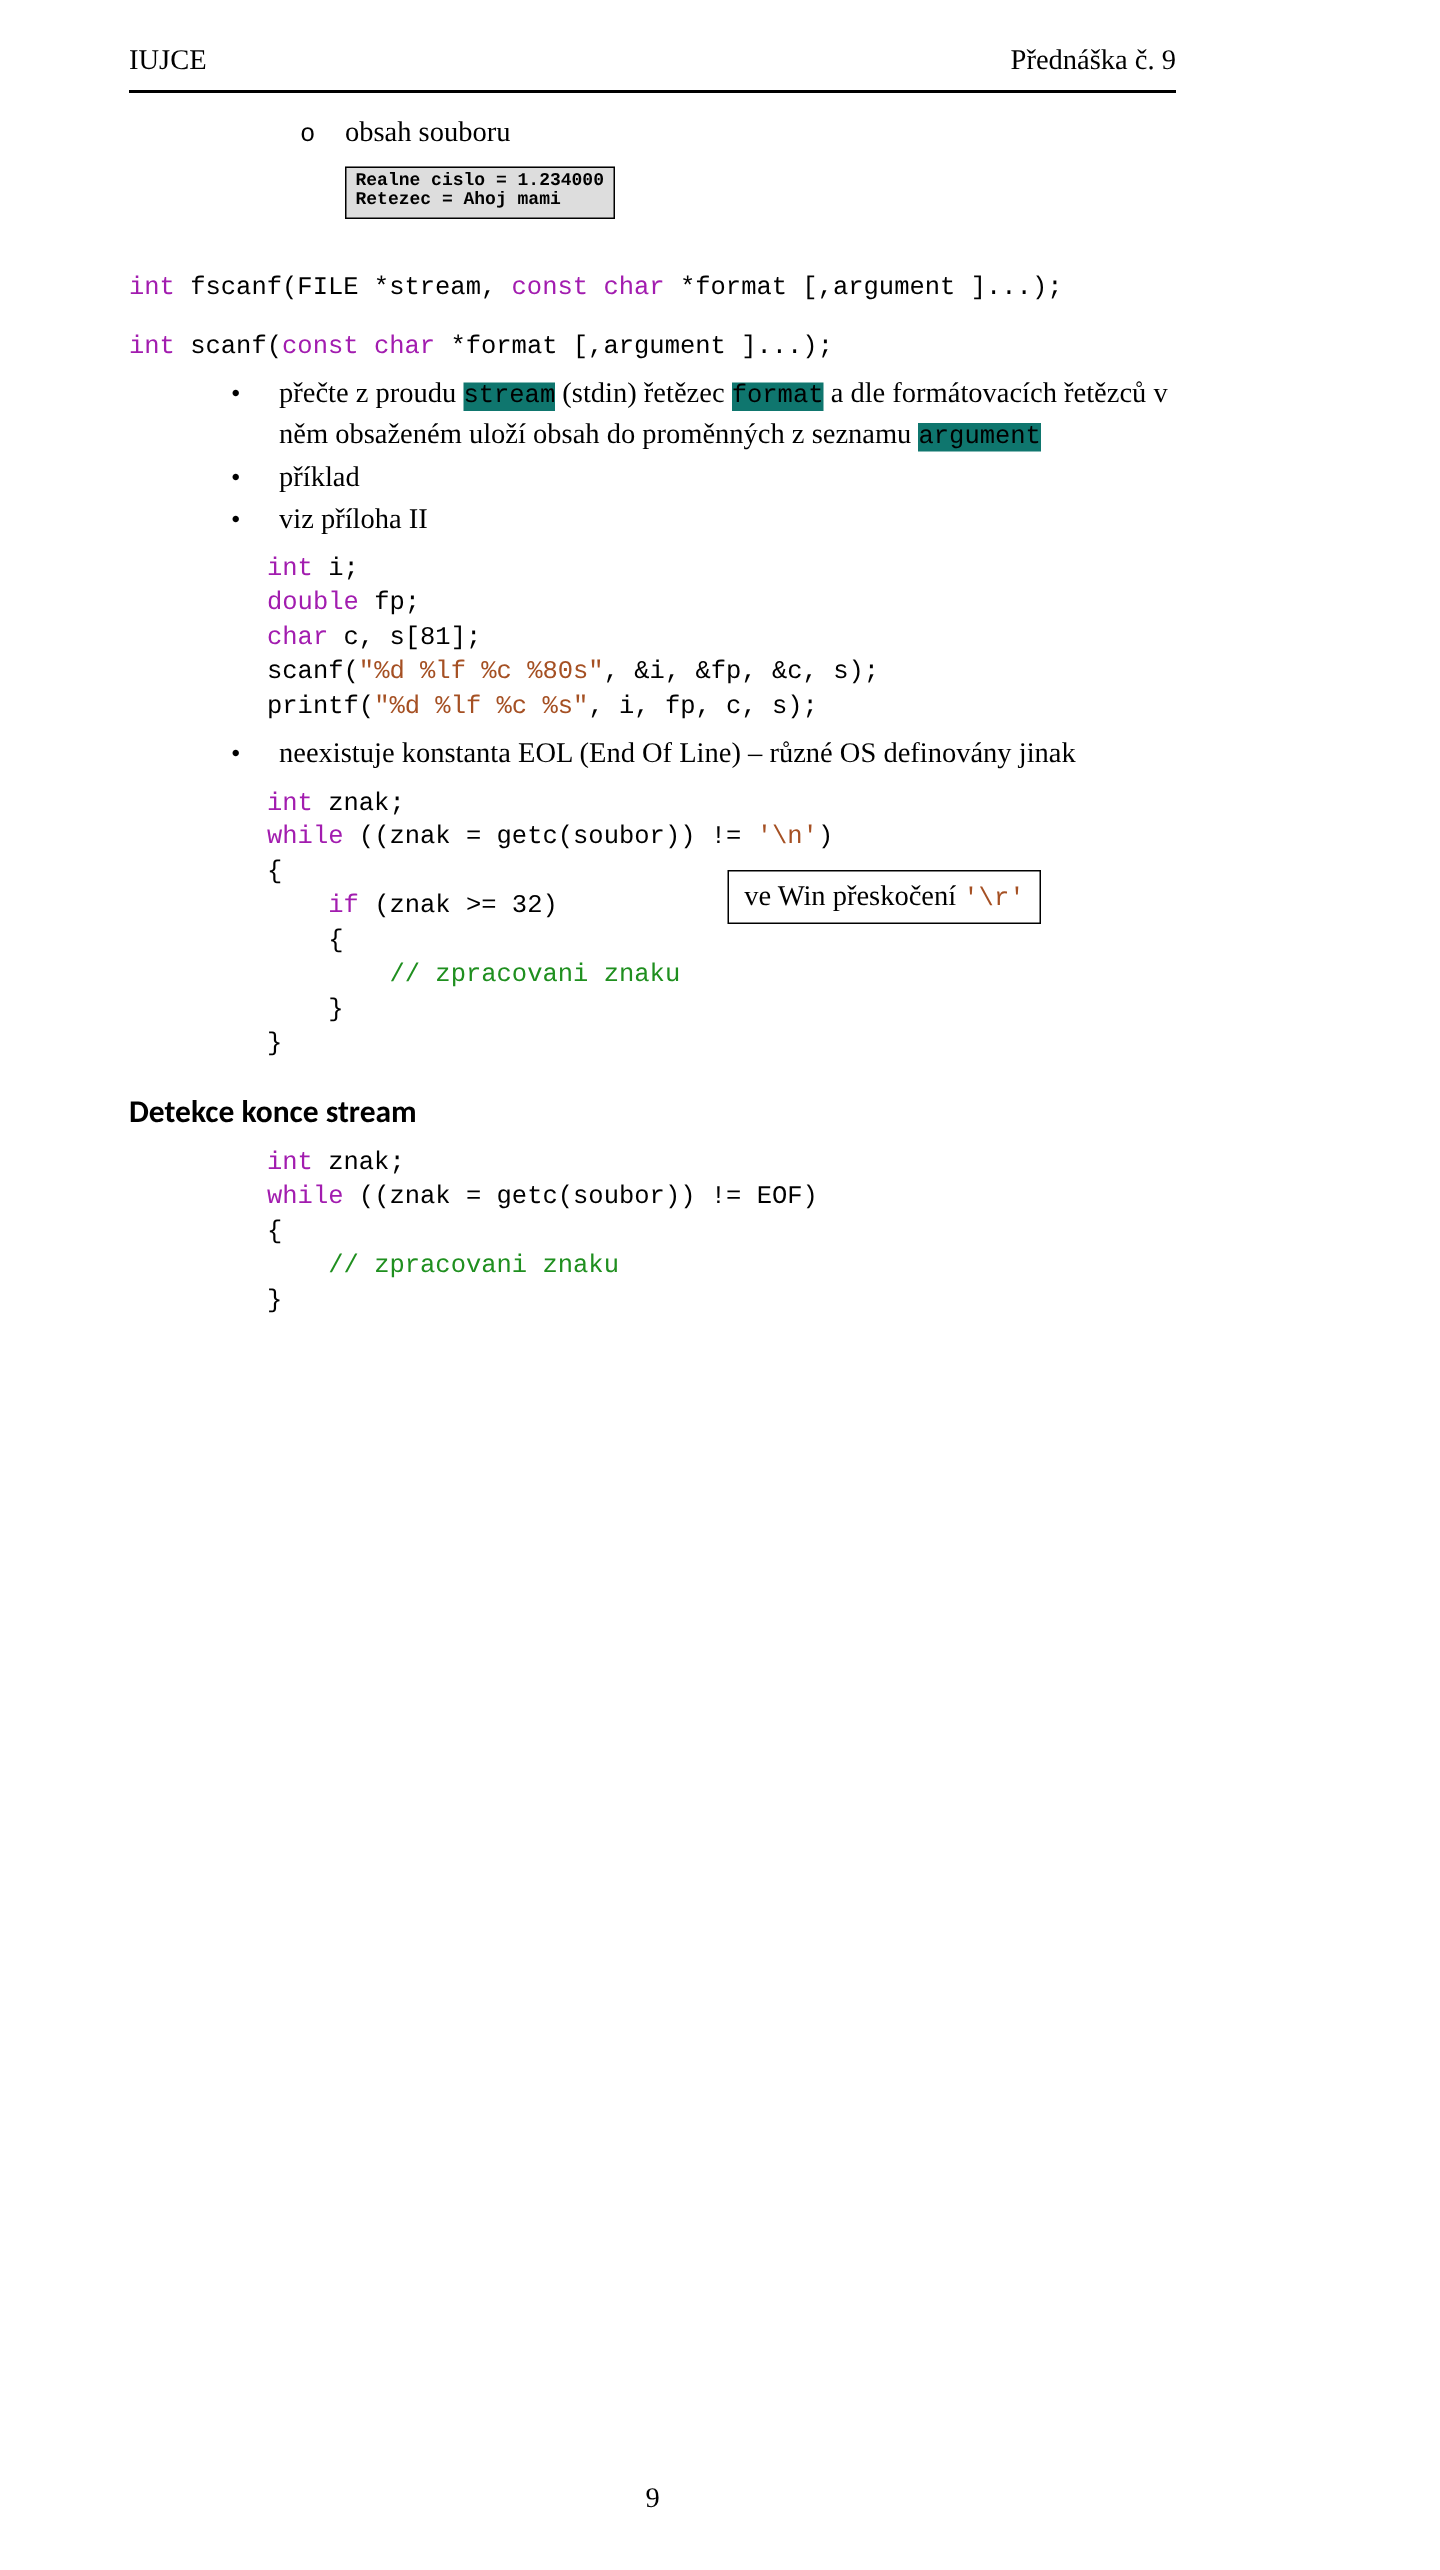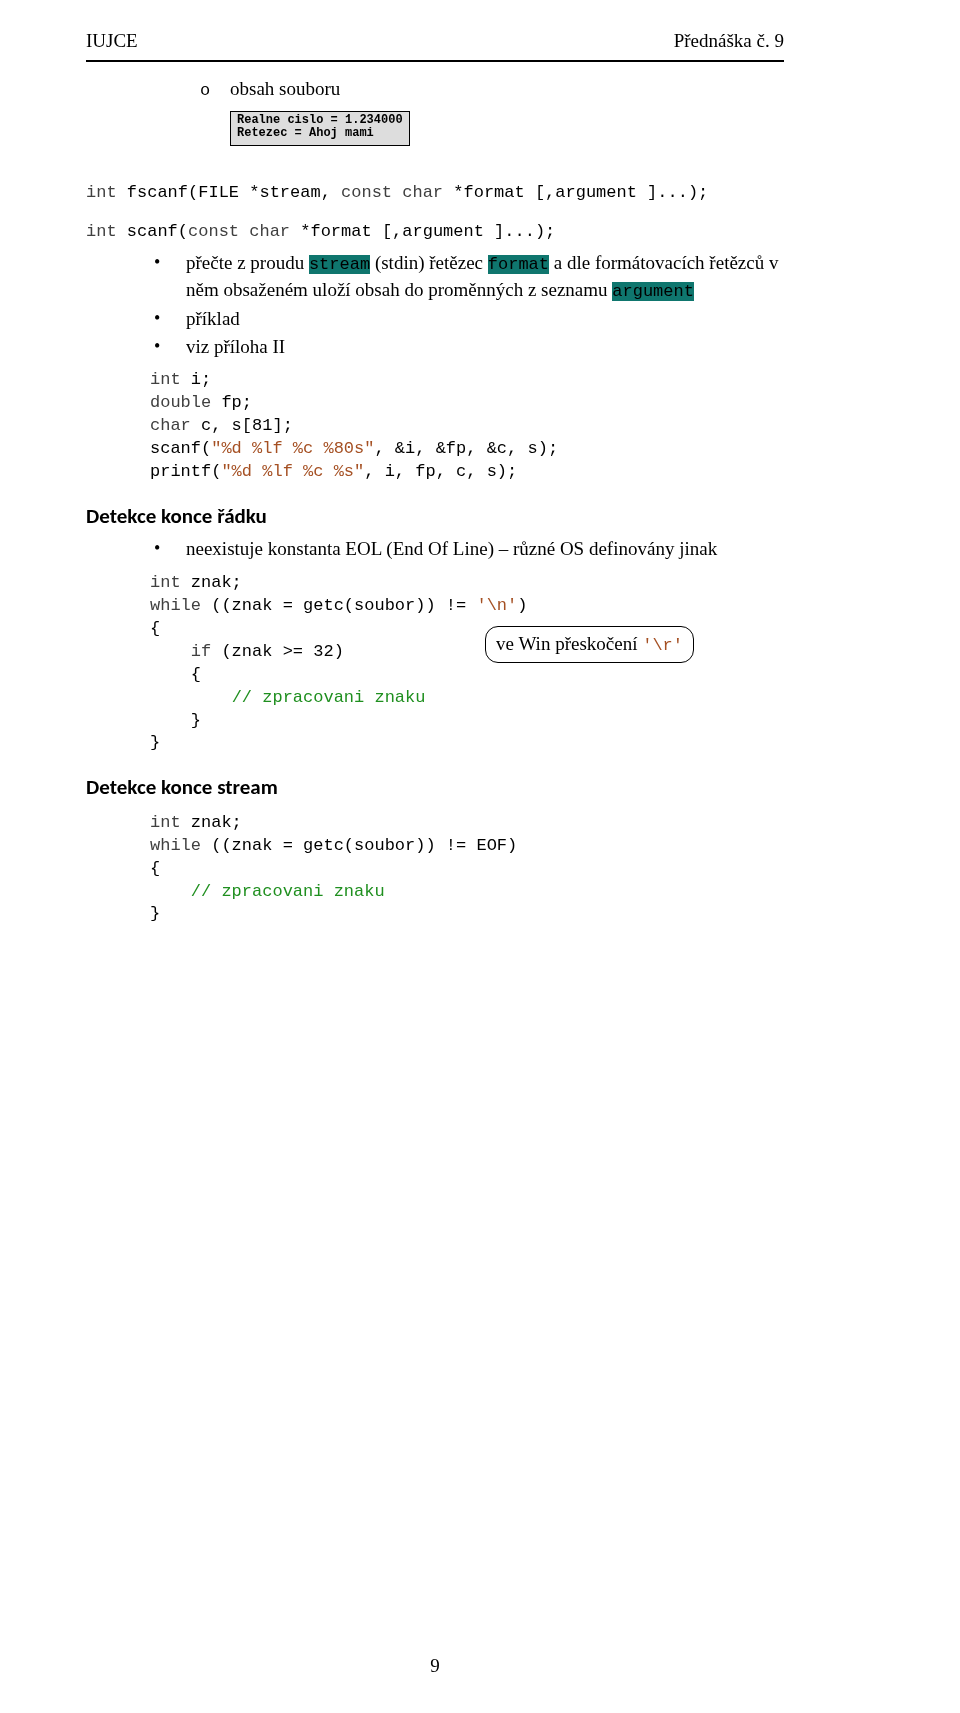--- a/index.html
+++ b/index.html
@@ -60,21 +60,21 @@
     font-size: 17px;
     margin-top: 36px;
     white-space: nowrap;
   }
   .code-line2 {
     font-family: "Courier New", monospace;
     font-size: 17px;
     white-space: nowrap;
     margin-top: 16px;
   }
-  .cn { color: #404040; }
+  .cn { color: #a21caf; }
   .hc { background: #0f766e; }
   .bullet-list {
     margin-top: 6px;
     margin-left: 68px;
   }
   .bullet {
     position: relative;
     padding-left: 32px;
     margin: 2px 0;
   }
@@ -82,21 +82,21 @@
     content: "•";
     position: absolute;
     left: 0;
     top: 0;
     font-size: 18px;
   }
   .code-block {
     font-family: "Courier New", monospace;
     font-size: 17px;
     white-space: pre;
-    margin-left: 64px;
+    margin-left: 92px;
     margin-top: 10px;
     margin-bottom: 4px;
   }
   .h2 {
     font-family: Calibri, "Segoe UI", Arial, sans-serif;
     font-weight: 700;
     font-size: 21px;
     margin-top: 18px;
     margin-bottom: 4px;
   }
@@ -159,28 +159,27 @@
     <div class="bullet"><span>příklad</span></div>
     <div class="bullet"><span>viz příloha II</span></div>
   </div>
 
   <div class="code-block"><span class="cn">int</span><span> i;</span>
 <span class="cn">double</span><span> fp;</span>
 <span class="cn">char</span><span> c, s[81];</span>
 <span>scanf(</span><span style="color:#a55023;">"%d %lf %c %80s"</span><span>, &amp;i, &amp;fp, &amp;c, s);</span>
 <span>printf(</span><span style="color:#a55023;">"%d %lf %c %s"</span><span>, i, fp, c, s);</span></div>
 
-  <div class="h2">Detekce konce řádku</div>
 
   <div class="bullet-list">
     <div class="bullet"><span>neexistuje konstanta EOL (End Of Line) – různé OS definovány jinak</span></div>
   </div>
 
   <div class="rel-wrap">
-    <div class="side-box" style="top:54px;border-radius:13px;">
+    <div class="side-box" style="top:54px;">
       <span>ve Win přeskočení </span><span class="mono">'\r'</span>
     </div>
     <div class="code-block"><span class="cn">int</span><span> znak;</span>
 <span class="cn">while</span><span> ((znak = getc(soubor)) != </span><span style="color:#a55023;">'\n'</span><span>)</span>
 <span>{</span>
 <span>    </span><span class="cn">if</span><span> (znak &gt;= 32)</span>
 <span>    {</span>
 <span>        </span><span style="color:#1f8f1f;">// zpracovani znaku</span>
 <span>    }</span>
 <span>}</span></div>

